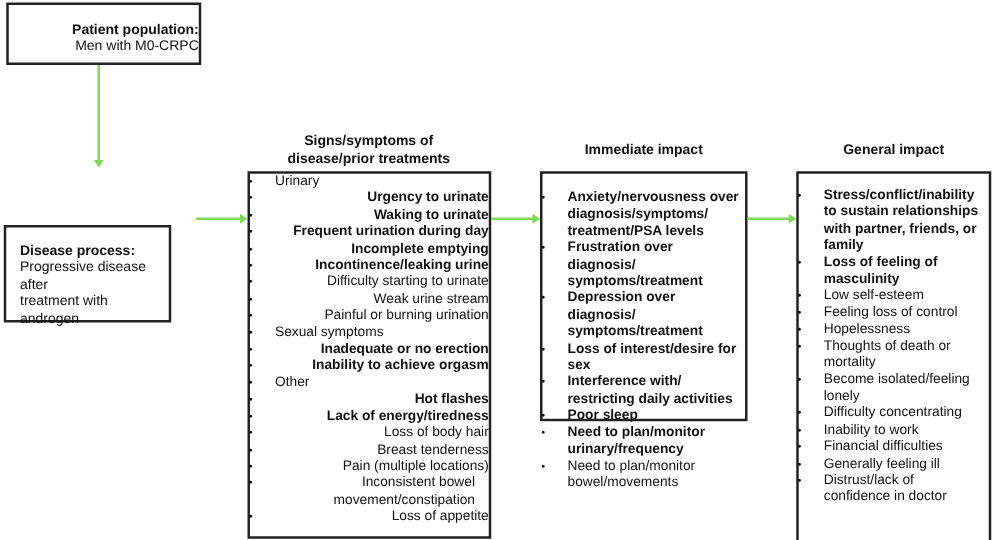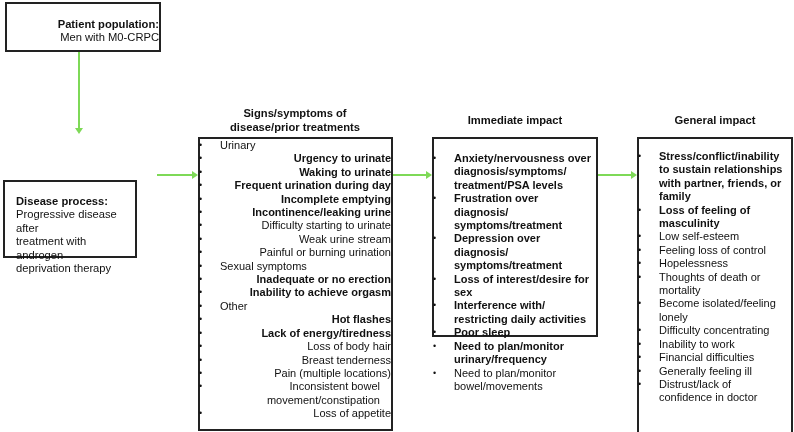--- a/index.html
+++ b/index.html
@@ -28,21 +28,20 @@
   <div class="b">Patient population:</div>
   <div>Men with M0-CRPC</div>
 </div>
 
 <div class="arrow-v" style="left:78px; top:52px; height:80px;"></div>
 
 <div class="box txt" style="left:3px; top:136px; width:134px; height:78px; padding:13px 3px 0 11px;margin-top:44px;">
   <div class="b">Disease process:</div>
   <div>Progressive disease after</div>
   <div>treatment with androgen</div>
-  <div>deprivation therapy</div>
 </div>
 
 <div class="arrow-h" style="left:157px; top:174px; width:39px;"></div>
 
 <div class="heading" style="left:198px; top:106px; width:194px;">
   <div>Signs/symptoms of</div>
   <div>disease/prior treatments</div>
 </div>
 
 <div class="box" style="left:198px; top:137px; width:195px; height:294px; padding:0 0 0 8px;">

